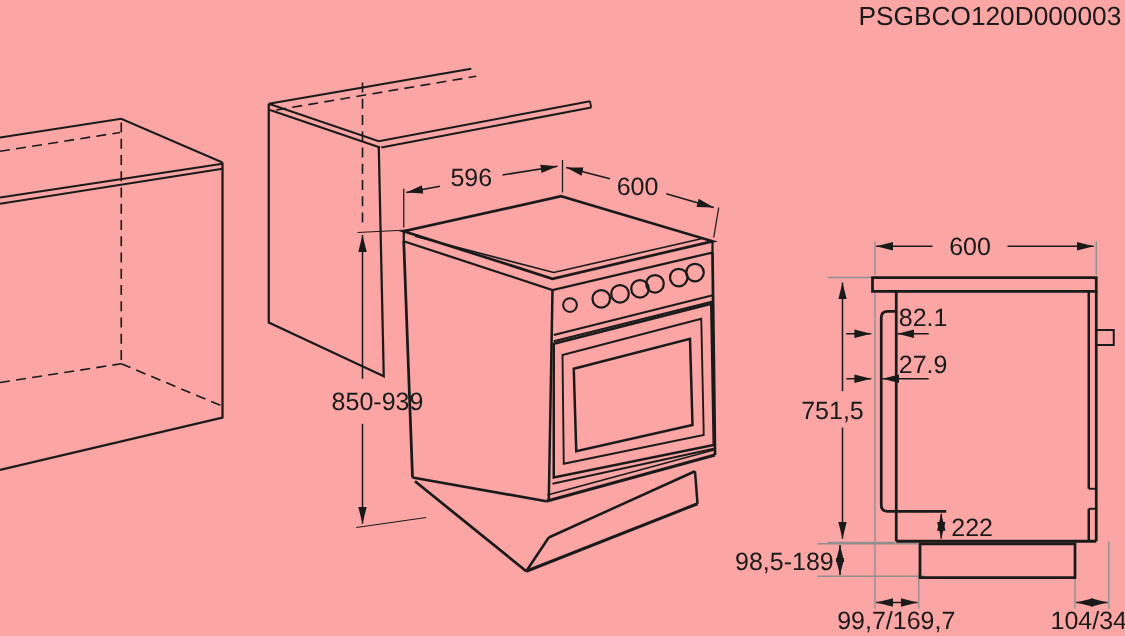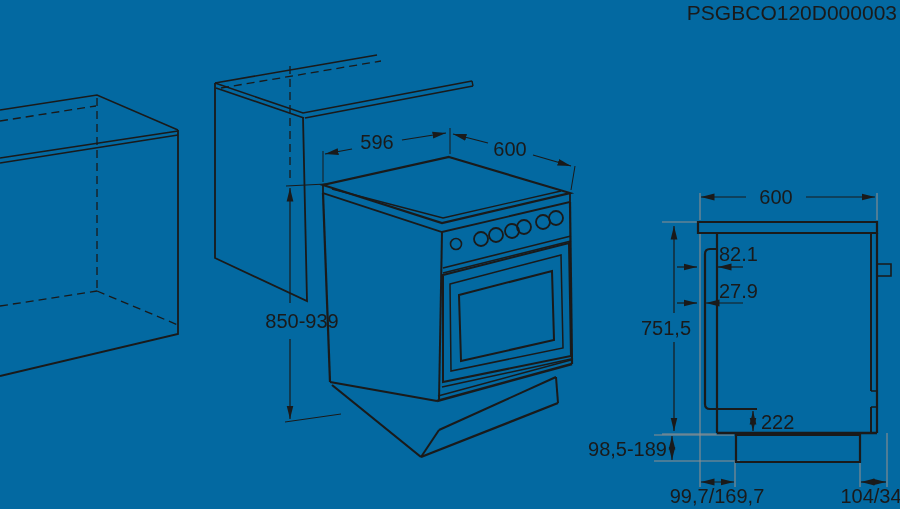--- a/index.html
+++ b/index.html
@@ -1,16 +1,16 @@
 <!DOCTYPE html>
 <html><head>
 <meta charset="utf-8">
 <style>
   html,body{margin:0;padding:0;background:#fff;}
-  #page{position:relative;width:900px;height:509px;background:#0369a1;overflow:hidden;
+  #page{position:relative;width:900px;height:509px;background:#fca5a5;overflow:hidden;
         font-family:"Liberation Sans", sans-serif;}
   svg{display:block;}
   .dimtext{font-family:"Liberation Sans", sans-serif;font-size:20px;fill:#1a1a1a;}
   .codetext{font-family:"Liberation Sans", sans-serif;font-size:21px;fill:#1a1a1a;}
   .outline{stroke:#1a1a1a;fill:none;}
   .dash{stroke:#1a1a1a;fill:none;stroke-width:1.3;stroke-dasharray:8 5;}
   .dim{stroke:#1a1a1a;fill:none;stroke-width:1.2;}
   .ext{stroke:#1a1a1a;fill:none;stroke-width:1;}
   .extg{stroke:#8f8f8f;fill:none;stroke-width:1.1;}
 </style>

